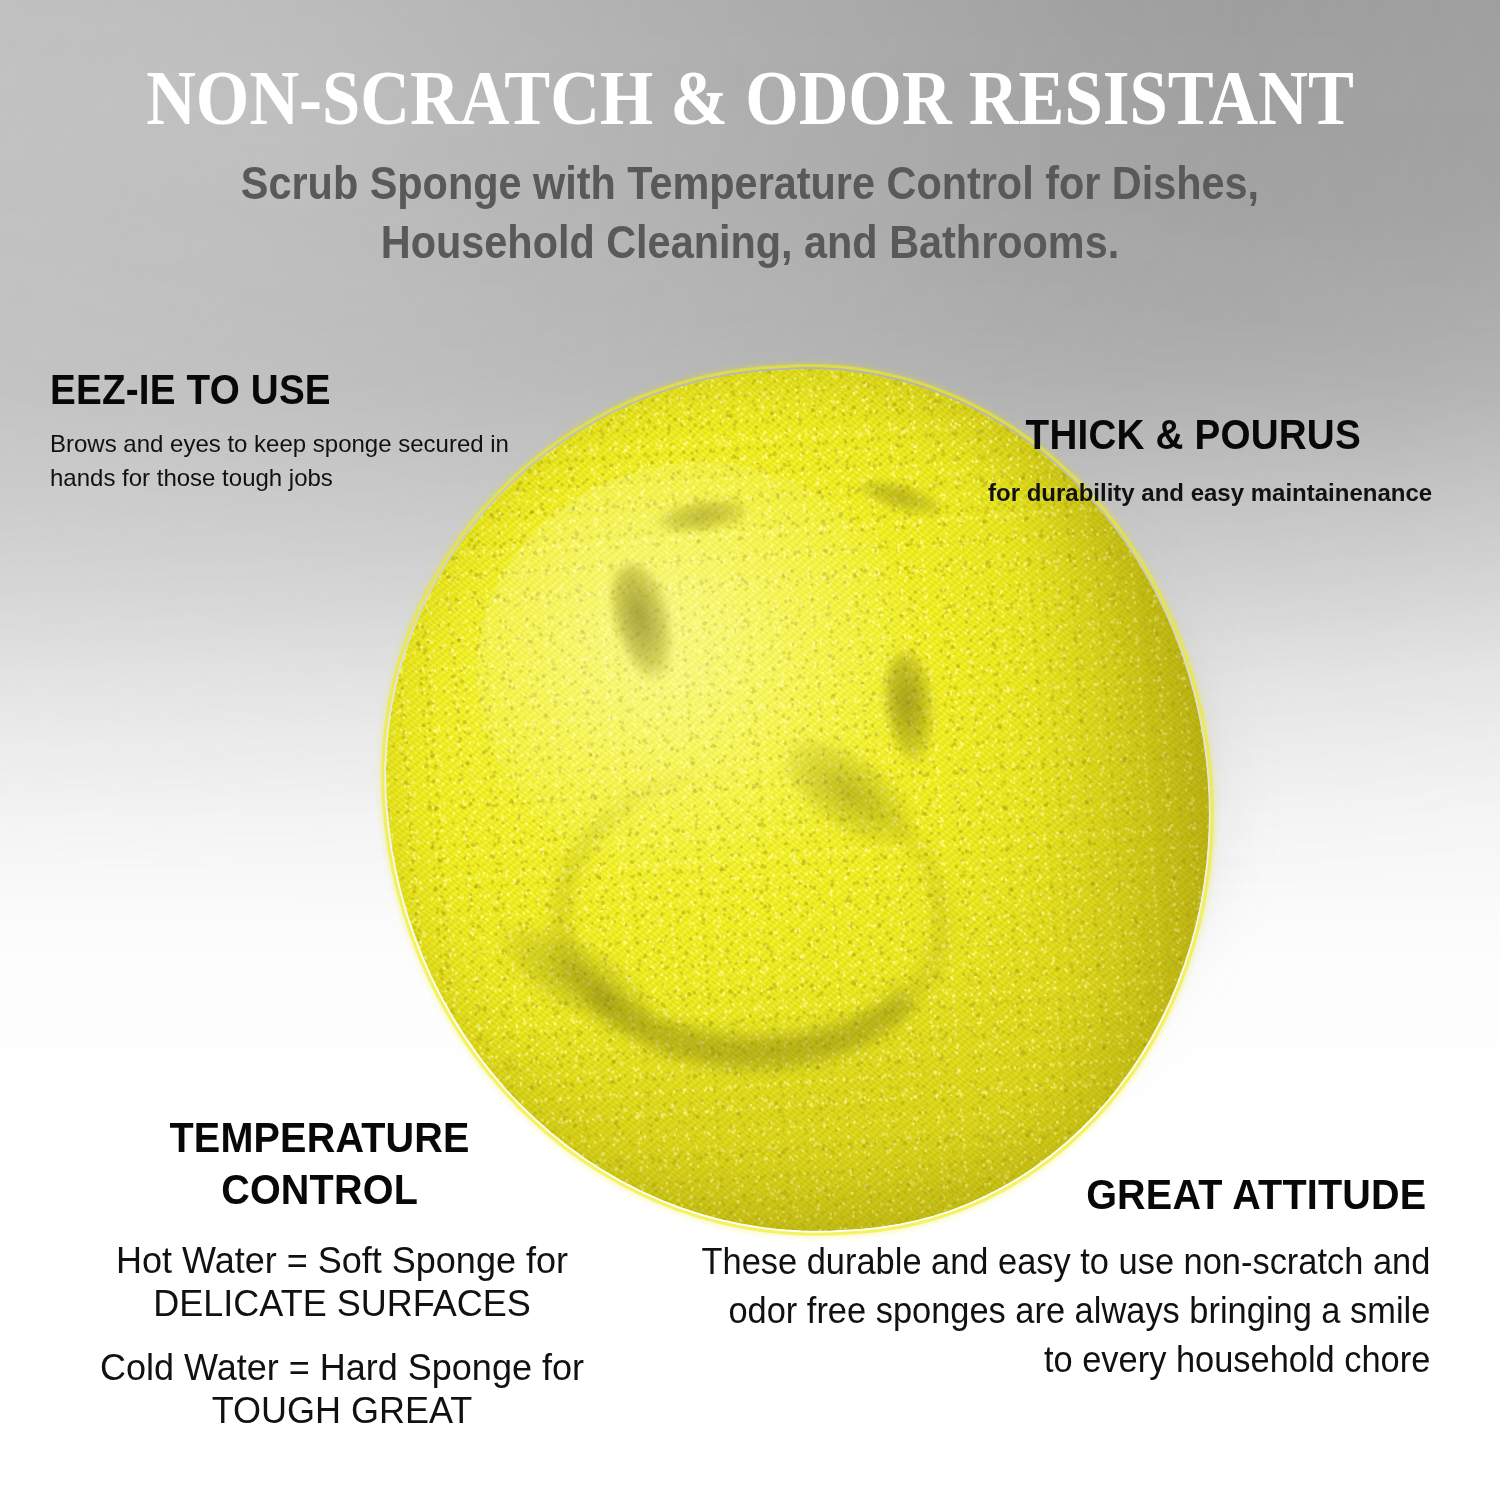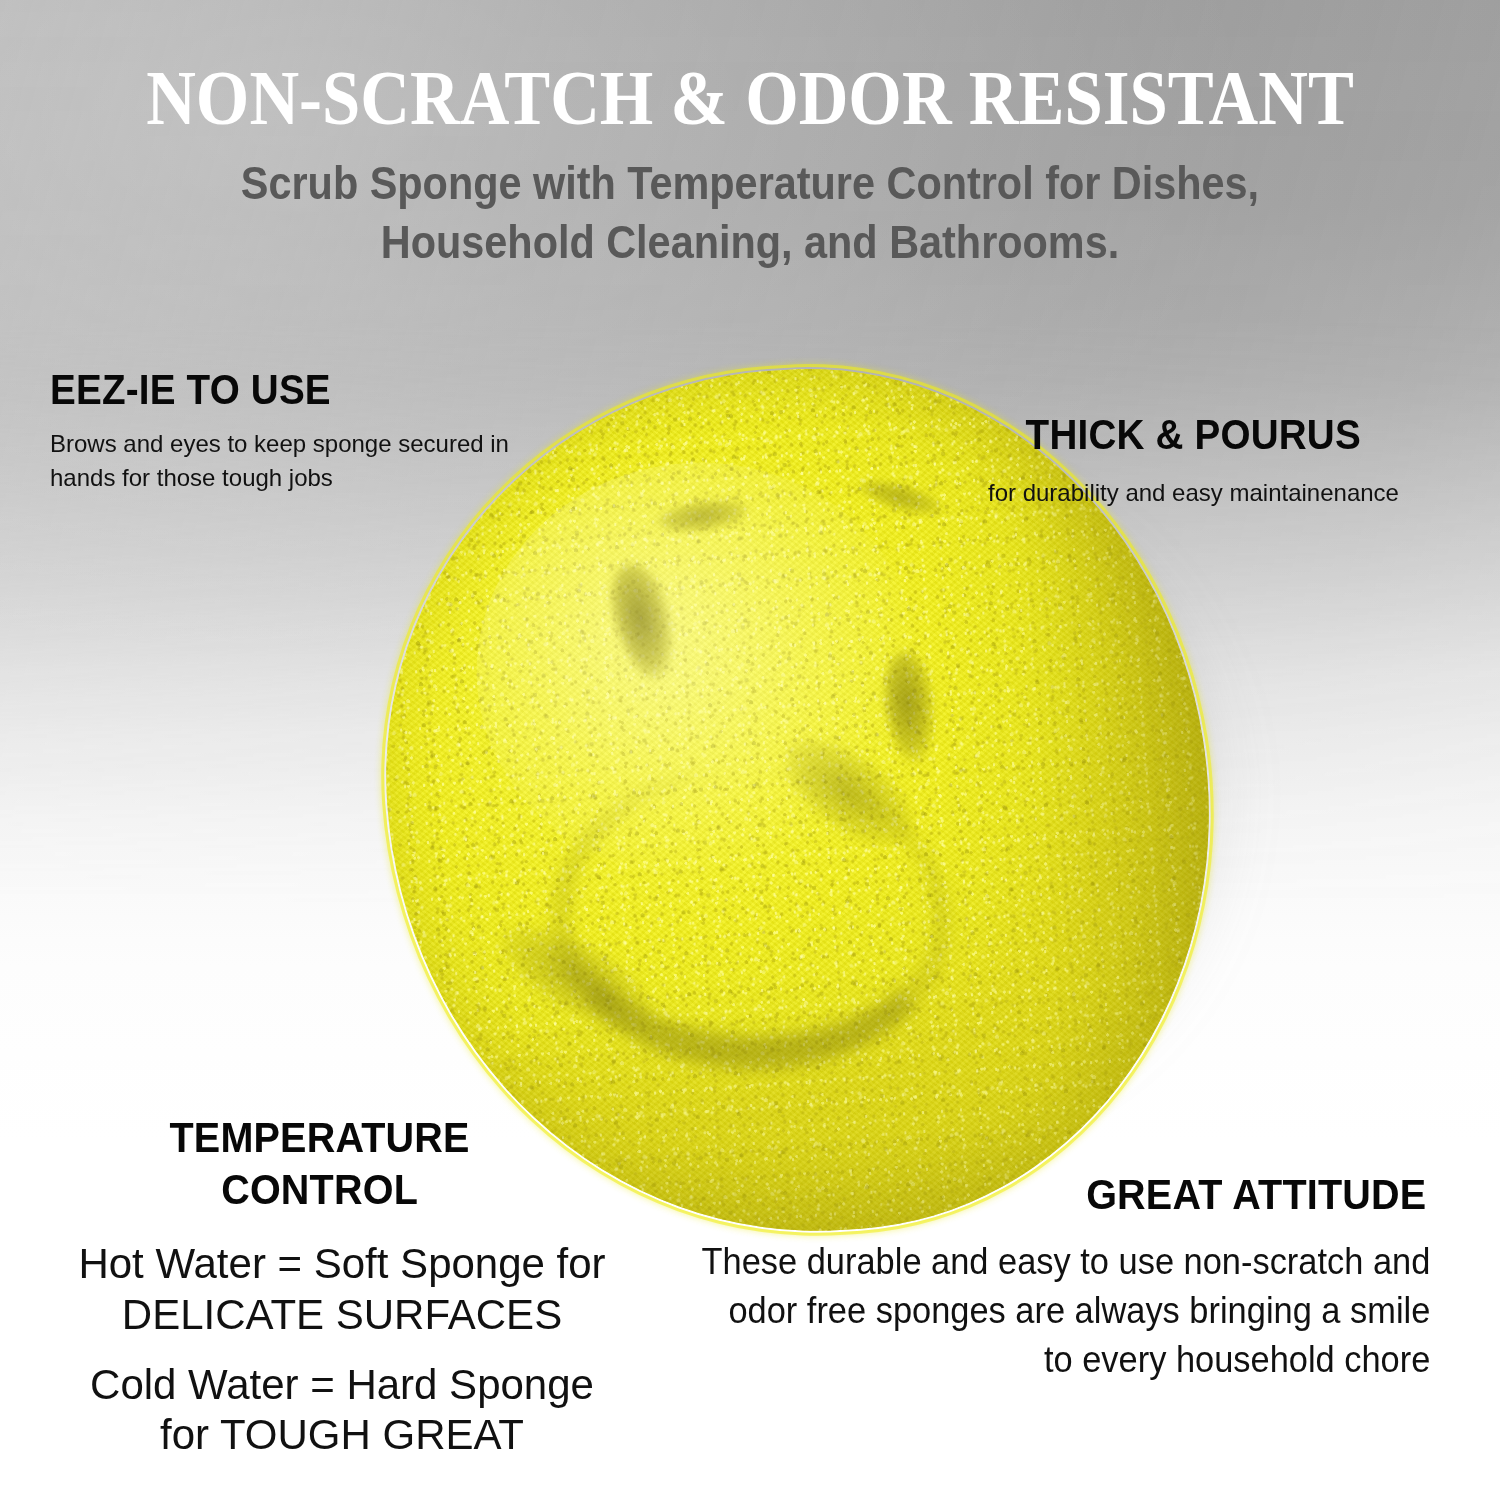--- a/index.html
+++ b/index.html
@@ -100,27 +100,27 @@
 
   #blk-eezie {
     left: 50px; top: 366px; width: 470px; text-align: left;
   }
   #blk-eezie .blk-title { transform-origin: left top; }
 
   #blk-thick {
     right: 42px; top: 367px; width: 470px; text-align: left; margin-top: 44px;
   }
   #blk-thick .blk-title { transform-origin: right top; }
-  #blk-thick .blk-body { margin-top: 18px; }
+  #blk-thick .blk-body { margin-top: 18px; font-weight: bold; }
 
   #blk-temp {
     left: 62px; top: 1112px; width: 560px; text-align: center;
   }
   #blk-temp .blk-title { transform-origin: left top; font-size: 43px; line-height: 1.20; }
-  #blk-temp .blk-body { margin-top: 24px; font-size: 42px; line-height: 1.20; }
+  #blk-temp .blk-body { margin-top: 24px; font-size: 36px; line-height: 1.20; }
   #blk-temp .blk-body .para { margin-bottom: 20px; }
   #blk-temp .blk-body .para:last-child { margin-bottom: 0; }
 
   #blk-great {
     right: 42px; top: 1170px; width: 790px; text-align: right;
   }
   #blk-great .blk-title { transform-origin: center top; font-size: 43px; }
   #blk-great .blk-body {
     margin-top: 20px;
     font-size: 37px;

